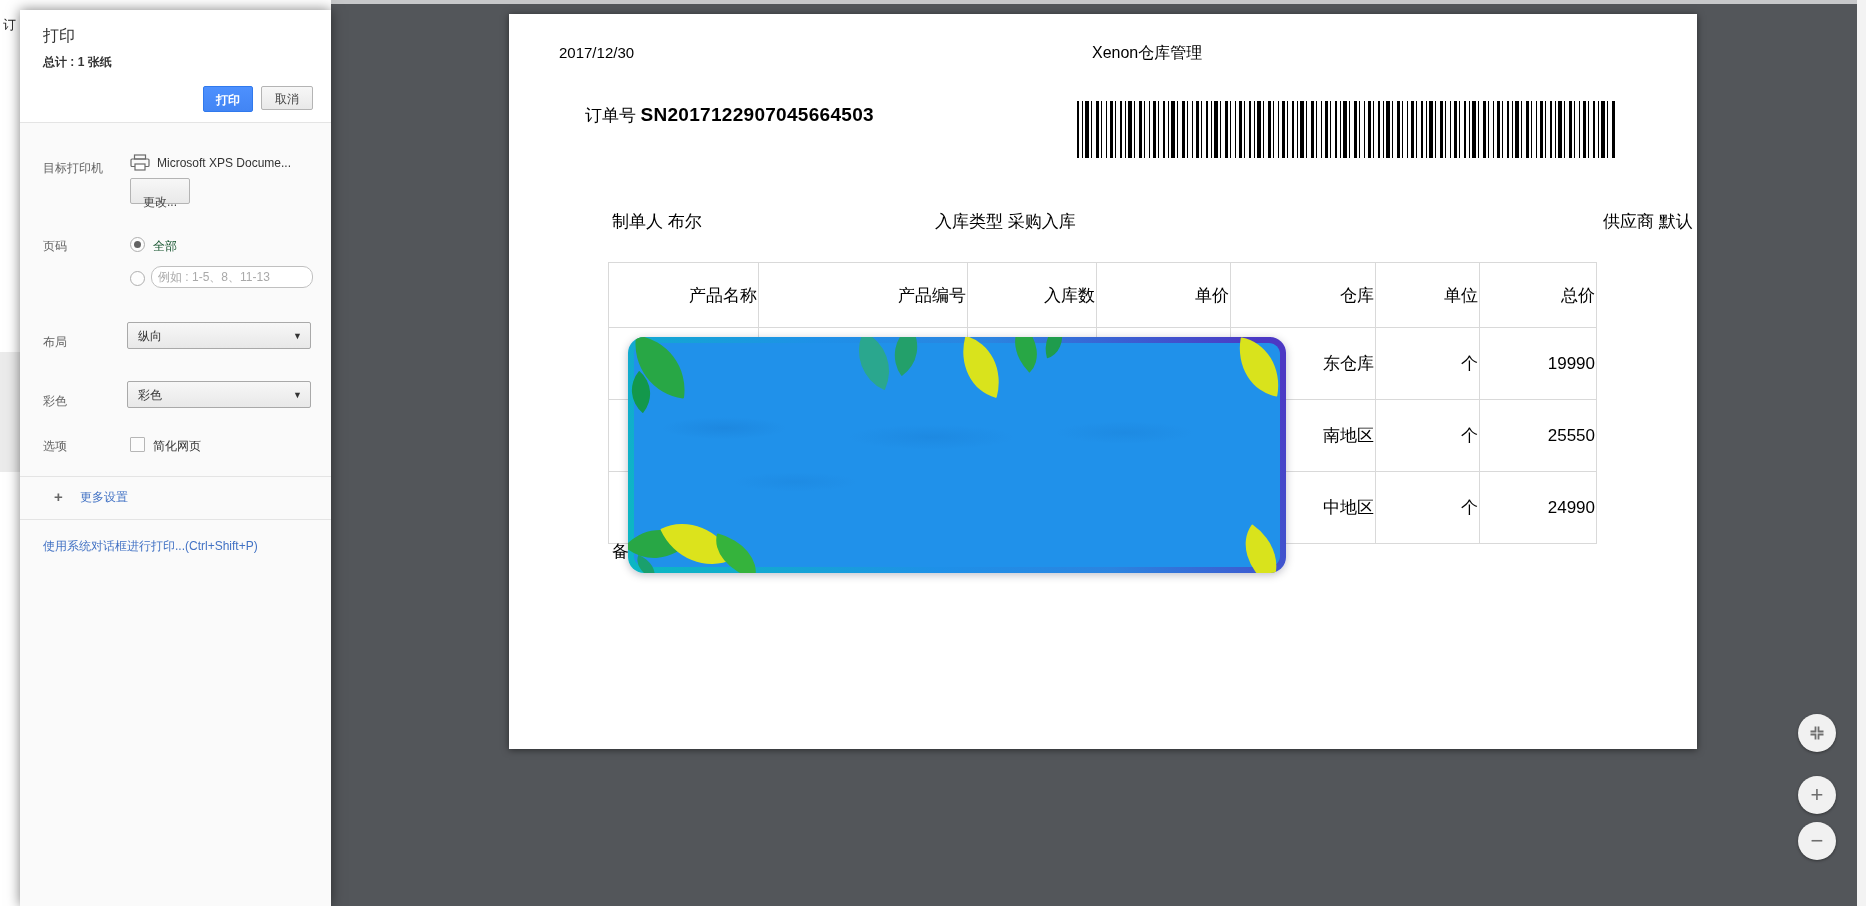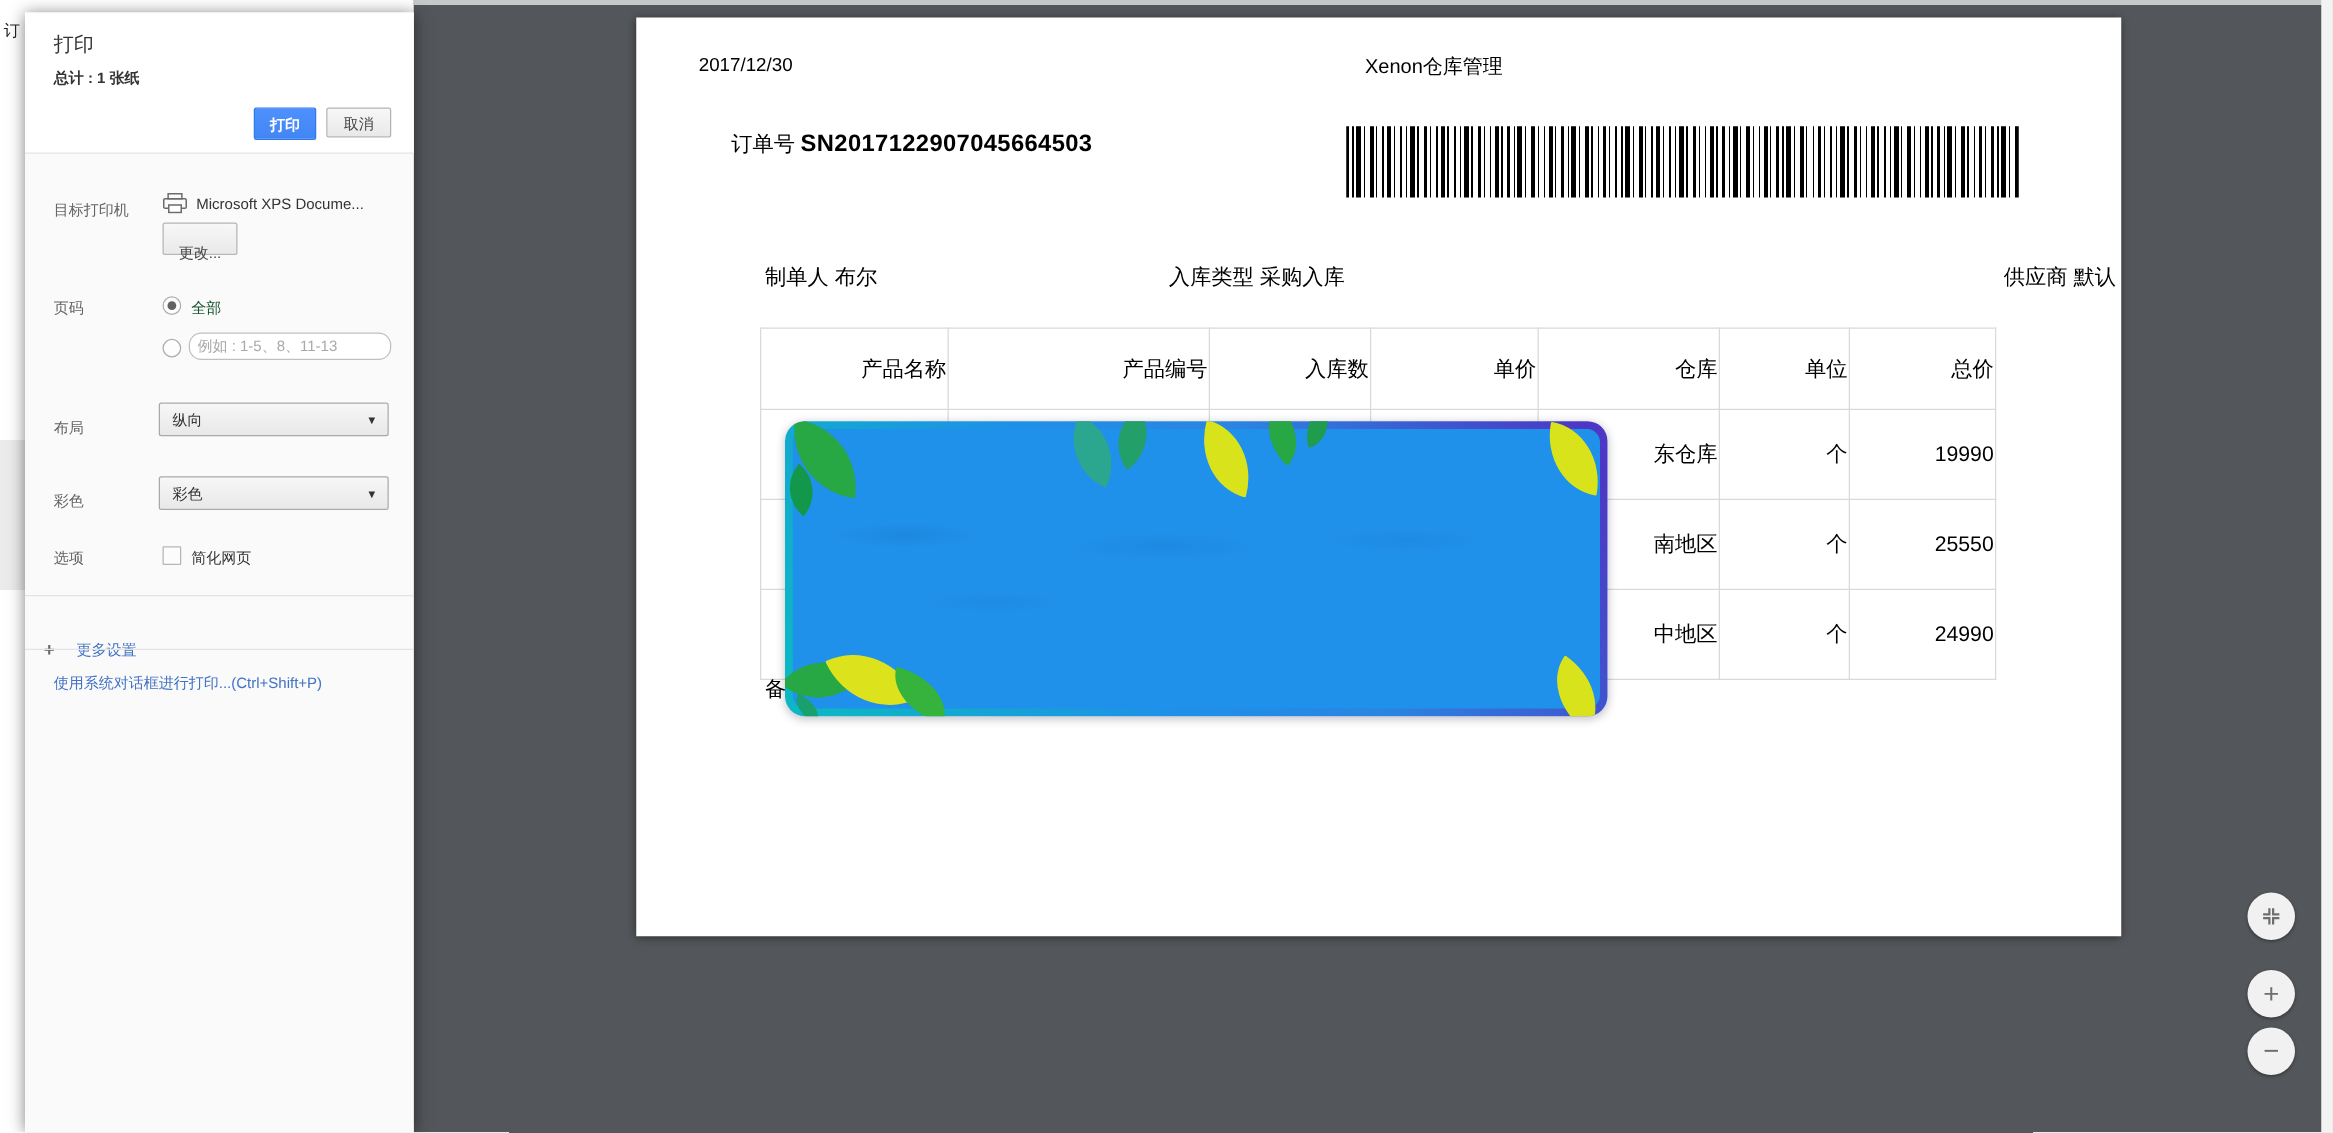--- a/index.html
+++ b/index.html
@@ -112,21 +112,21 @@
     color:#333;cursor:pointer;}
   .dd .arrow{position:absolute;right:8px;top:0;font-size:9px;color:#333;}
   .dd-layout{top:312px;}
   .dd-color{top:371px;}
   .checkbox{position:absolute;left:110px;top:427px;width:13px;height:13px;border:1px solid #b6b6b6;
     background:#fcfcfc;border-radius:1px;}
   .chk-label{position:absolute;left:133px;top:428px;color:#333;}
   .divider{position:absolute;left:0;width:100%;height:1px;background:#e4e4e4;}
   .dv2{top:466px;}
   .dv3{top:509px;}
-  .more-settings{position:absolute;left:15px;top:478px;cursor:pointer;margin-top:24px;}
+  .more-settings{position:absolute;left:34px;top:478px;cursor:pointer;}
   .more-settings .plus{color:#666;font-weight:bold;font-size:15px;vertical-align:-1px;}
   .more-settings .ms-text{color:#4272c4;margin-left:14px;}
   .sys-link{position:absolute;left:23px;top:528px;color:#4272c4;cursor:pointer;}
 </style>
 </head>
 <body>
 
 <div class="screen">
 
   <div class="left-strip">

